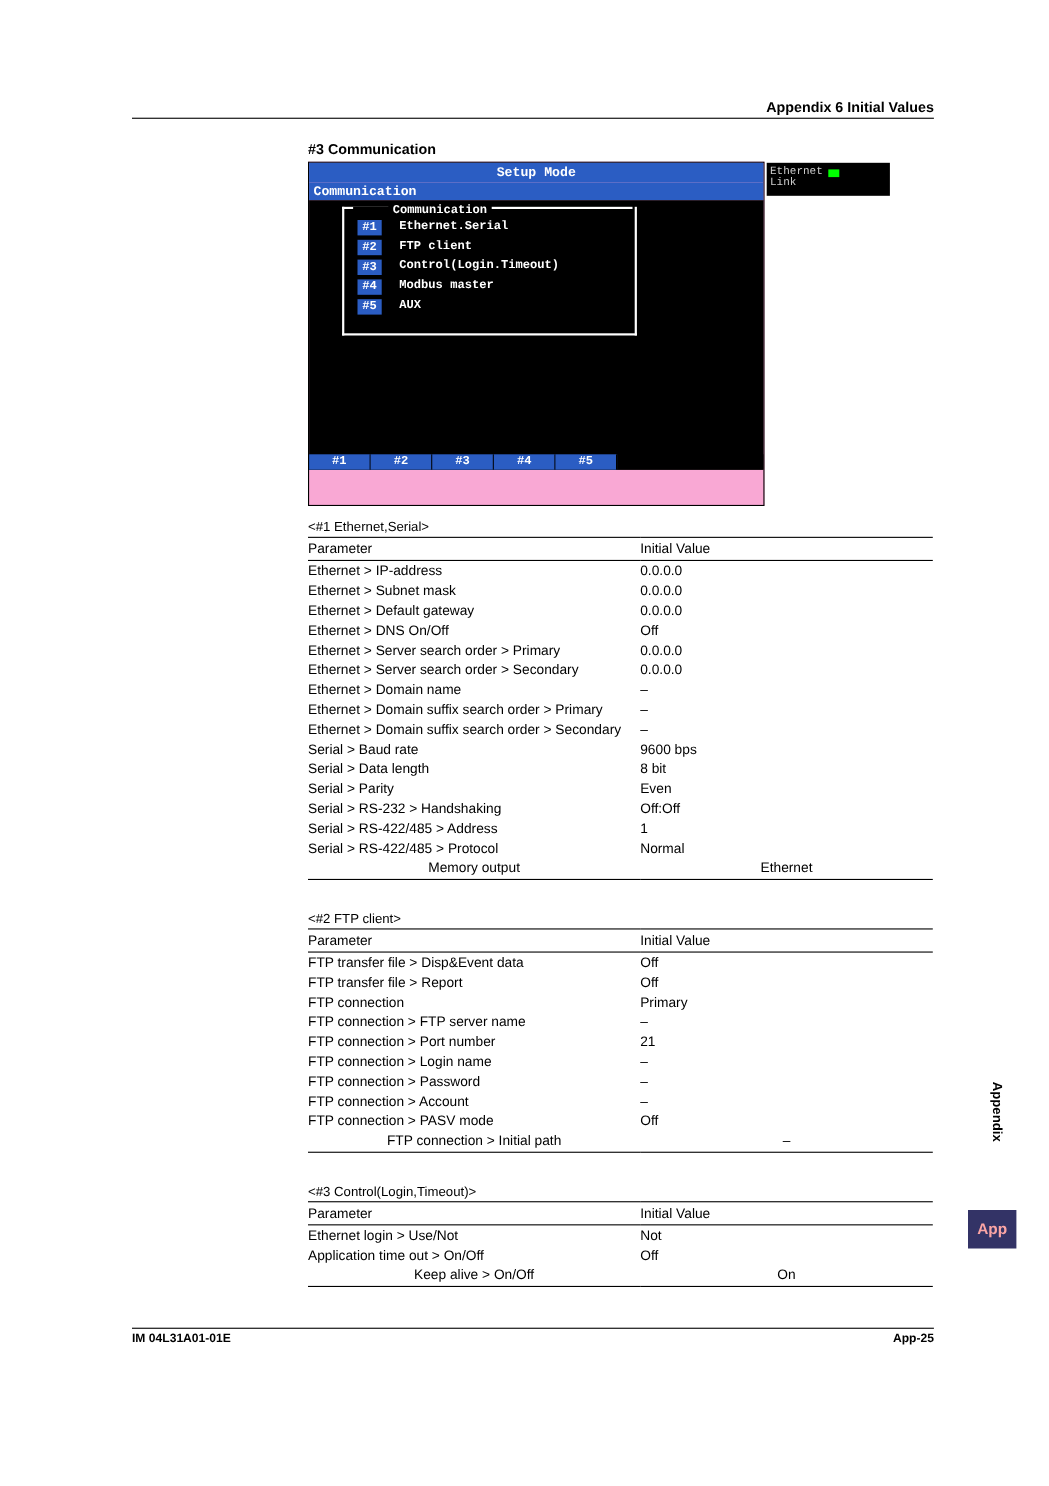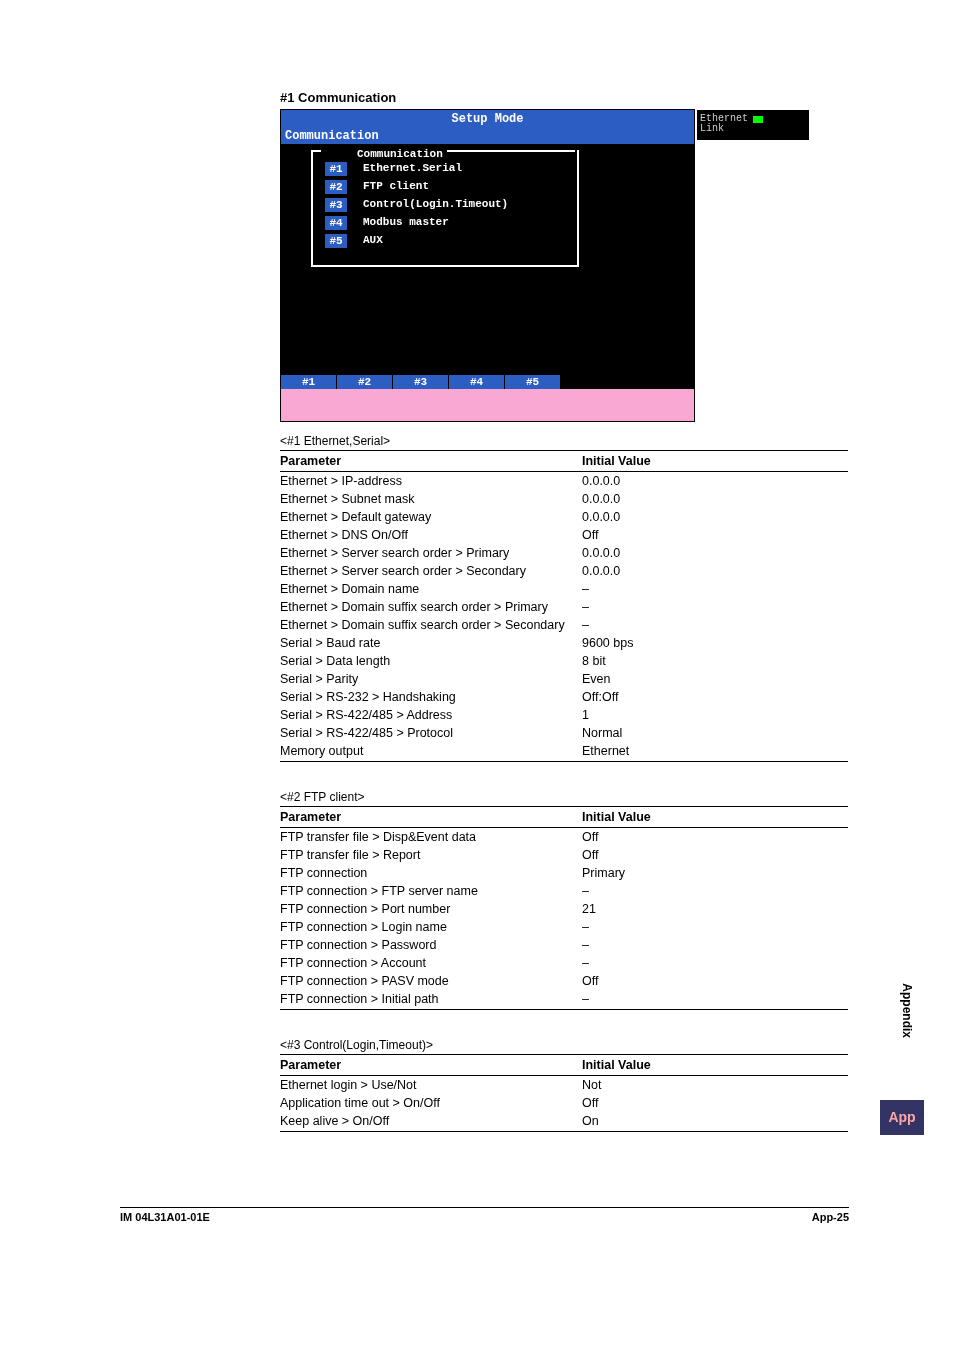--- a/index.html
+++ b/index.html
@@ -172,28 +172,28 @@
     font-size: 12px;
     margin: 6px 0 2px 0;
   }
   table.params {
     border-collapse: collapse;
     width: 568px;
     font-size: 12.5px;
   }
   table.params th {
     text-align: left;
-    font-weight: bold;
+    font-weight: normal;
     border-top: 1px solid #000;
     border-bottom: 1px solid #000;
     padding: 3px 0;
   }
   table.params th:first-child { width: 302px; }
   table.params td { padding: 2px 0; }
-  table.params tr.lastrow td { border-bottom: 1px solid #000; padding-bottom: 3px;}
+  table.params tr.lastrow td { border-bottom: 1px solid #000; padding-bottom: 3px; text-align: center;}
   .footer {
     position: absolute;
     bottom: 128px;
     left: 120px;
     right: 105px;
     border-top: 1px solid #000;
     padding-top: 3px;
     display: flex;
     justify-content: space-between;
     font-size: 11px;
@@ -220,23 +220,24 @@
     transform: rotate(90deg);
     transform-origin: right top;
     font-weight: bold;
     font-size: 12px;
   }
 </style>
 </head>
 <body>
 
 <div class="page">
+  <div class="running-header">Appendix 6  Initial Values</div>
 
   <div class="content">
-    <div class="section-title">#1 Communication</div>
+    <div class="section-title">#3 Communication</div>
 
     <div class="screenshot">
       <div class="titlebar">Setup Mode</div>
       <div class="ethernet-link">
         <div class="elink-box" style="white-space:pre">Ethernet
 Link</div>
         <div class="led"></div>
       </div>
       <div class="subbar">Communication</div>
       <div class="menu-area">

